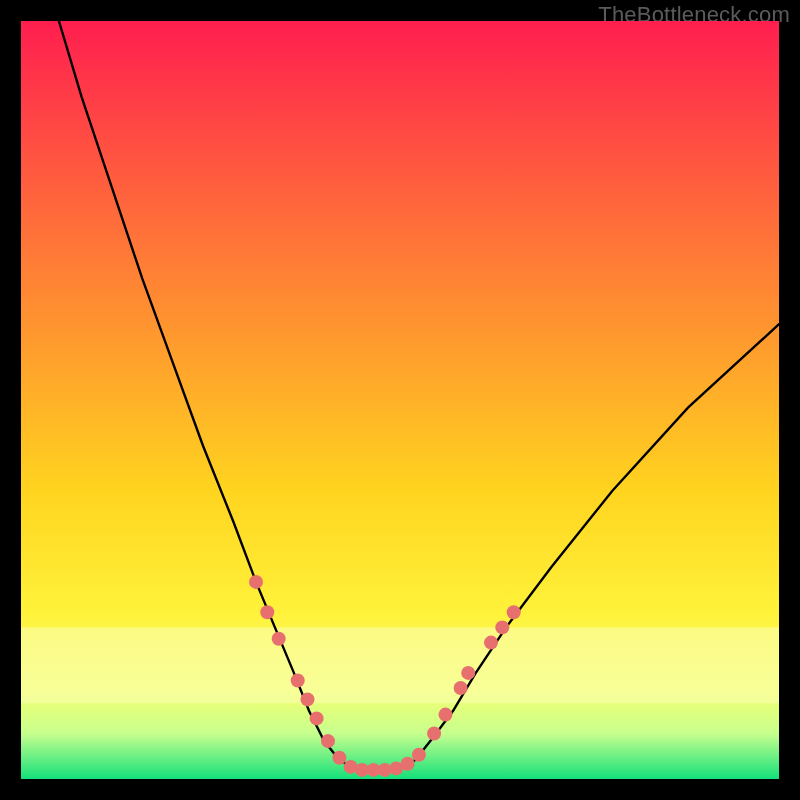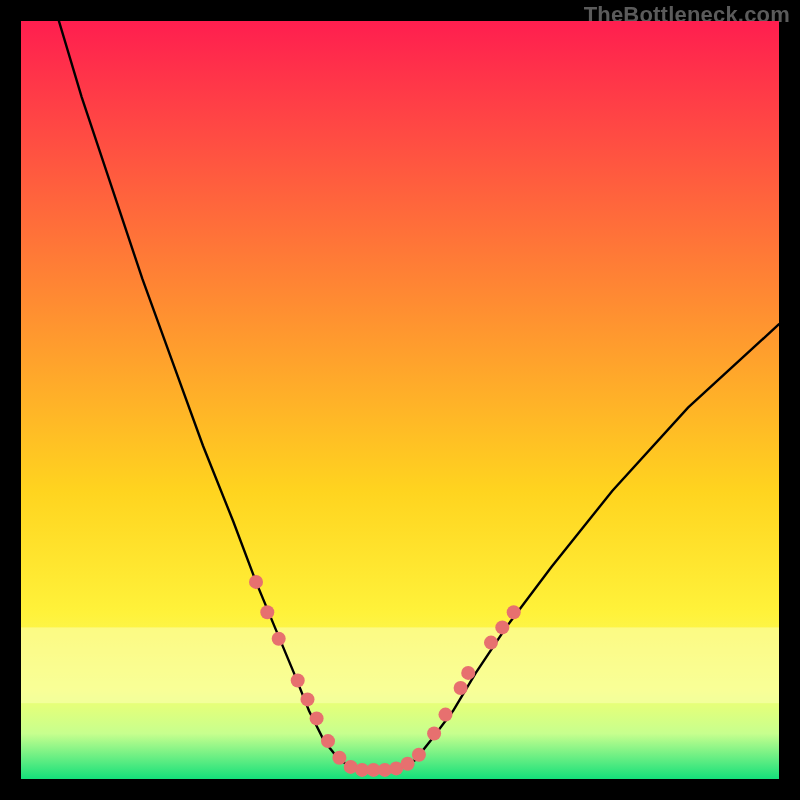--- a/index.html
+++ b/index.html
@@ -24,21 +24,21 @@
     width: 758px;
     height: 758px;
     
   }
   .watermark {
     position: absolute;
     top: 2px;
     right: 10px;
     color: #5b5b5b;
     font-size: 22px;
-    font-weight: 700;
+    font-weight: 400;
     letter-spacing: 0.2px;
     user-select: none;
   }
   svg {
     display: block;
   }
 </style>
 </head>
 <body>
 

